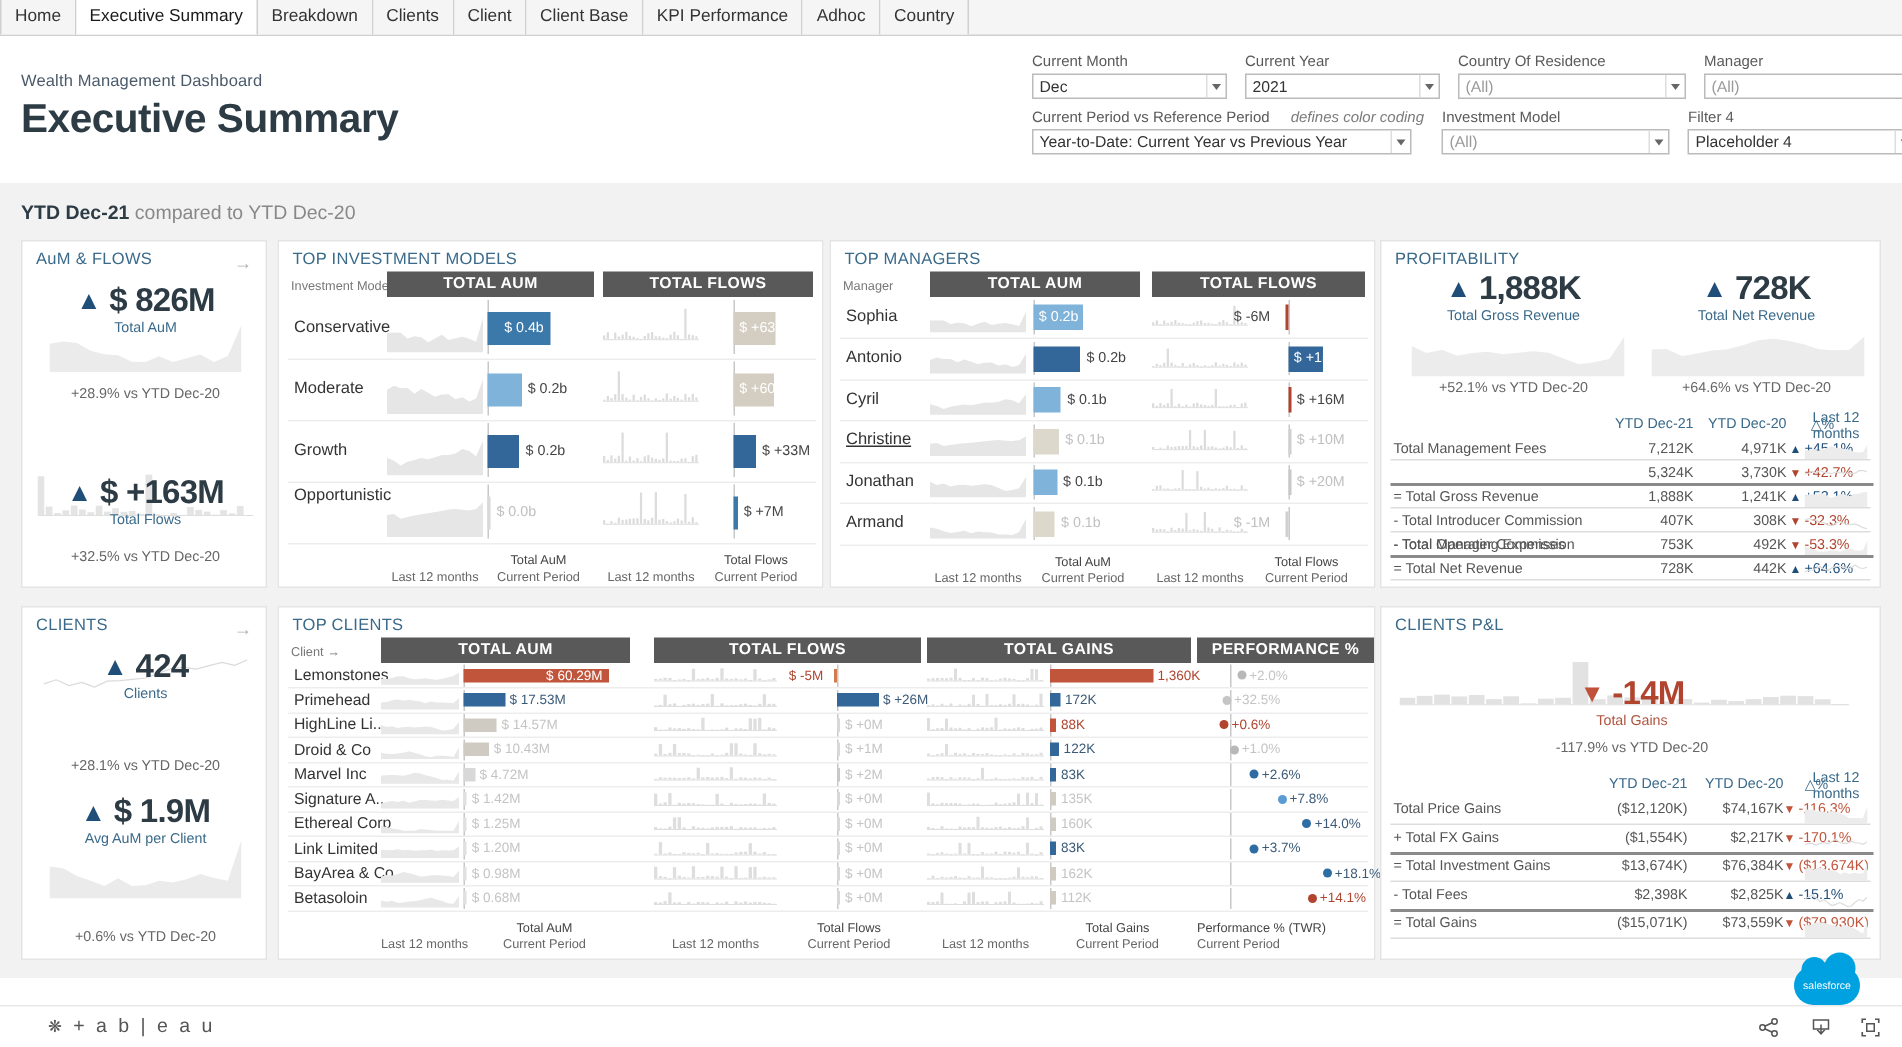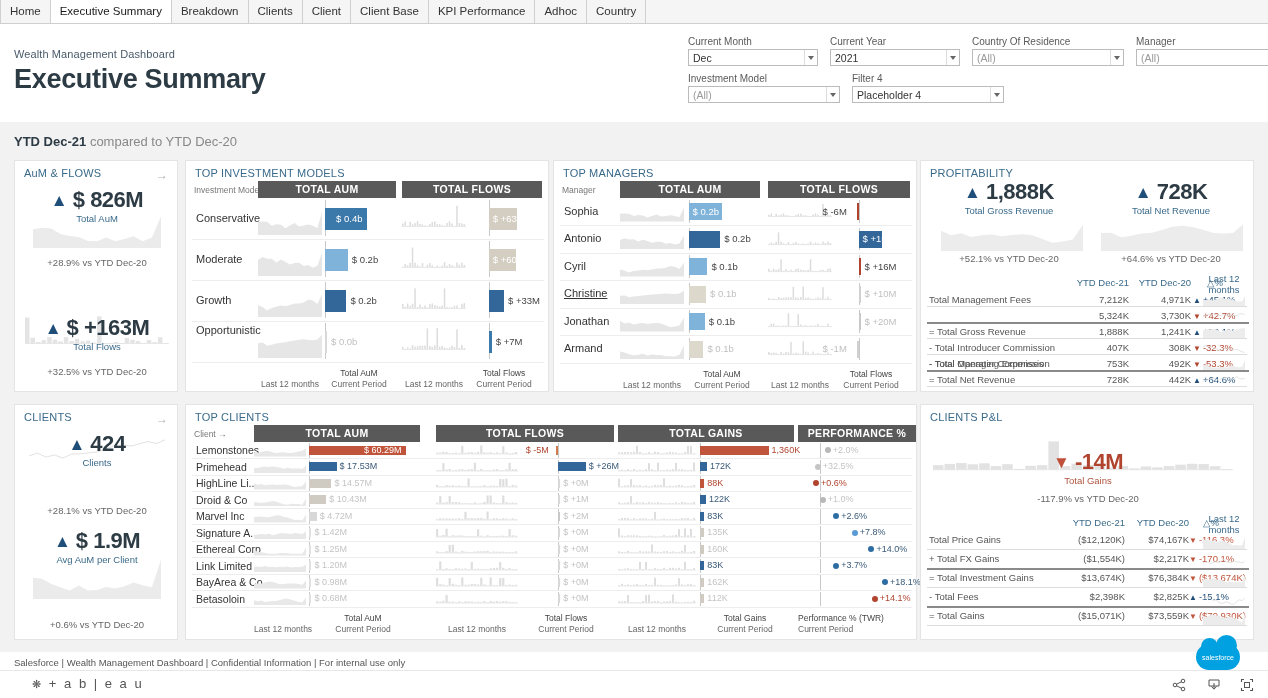--- a/index.html
+++ b/index.html
@@ -196,20 +196,31 @@
       </div>
       <div class="fcell">
         <div class="flabel">Manager</div>
         <div class="fselect w4 muted">
           <span>(All)</span>
 
         </div>
       </div>
     </div>
     <div class="frow">
+      <div class="fcell">
+        <div class="flabel">
+          <span>Current Period vs Reference Period</span><span class="hint">defines color coding</span>
+        </div>
+        <div class="fselect wide">
+          <span>Year-to-Date: Current Year vs Previous Year</span>
+          <span class="caret">
+              <i></i>
+            </span>
+        </div>
+      </div>
       <div class="fcell">
         <div class="flabel">Investment Model</div>
         <div class="fselect w3 muted">
           <span>(All)</span>
           <span class="caret">
               <i></i>
             </span>
         </div>
       </div>
       <div class="fcell">
@@ -1638,21 +1649,20 @@
         <div class="ft-val" style="left: 146px; top: 205px; width: 58px;">($15,071K)</div>
         <div class="ft-val" style="left: 210px; top: 205px; width: 58px;">$73,559K</div>
         <div class="ft-delta dn" style="left: 268px; top: 205px; width: 56px; color: rgb(192, 85, 60);"><span style="font-size: 8px; margin-right: 2px;">▼</span><span>($79,930K)</span></div>
         <svg width="42" height="17" style="position: absolute; left: 282px; top: 203px;">
           <path d="M0,17 L0.0,7.7 L3.0,9.0 L6.0,7.7 L9.0,6.6 L12.0,7.2 L15.0,7.6 L18.0,8.3 L21.0,9.6 L24.0,9.8 L27.0,8.6 L30.0,9.5 L33.0,10.9 L36.0,12.7 L39.0,14.4 L42.0,5.1 L42,17 Z" fill="#ececec"></path>
         </svg>
         <div class="ft-rule" style="left: 6px; top: 220px; width: 320px;"></div>
       </div>
     </div>
 
-  <div class="footer-text">Salesforce | Wealth Management Dashboard | Confidential Information | For internal use only</div>
   <div class="bottombar"></div>
   <div class="tableau-logo">
     <span style="font-size:11px;">❋</span>
     <span>+ a b | e a u</span>
   </div>
   <div class="sf-cloud">
     <span>salesforce</span>
   </div>
   <div class="bicon" style="left:1172px;">
     <svg width="14" height="14" viewBox="0 0 14 14">

